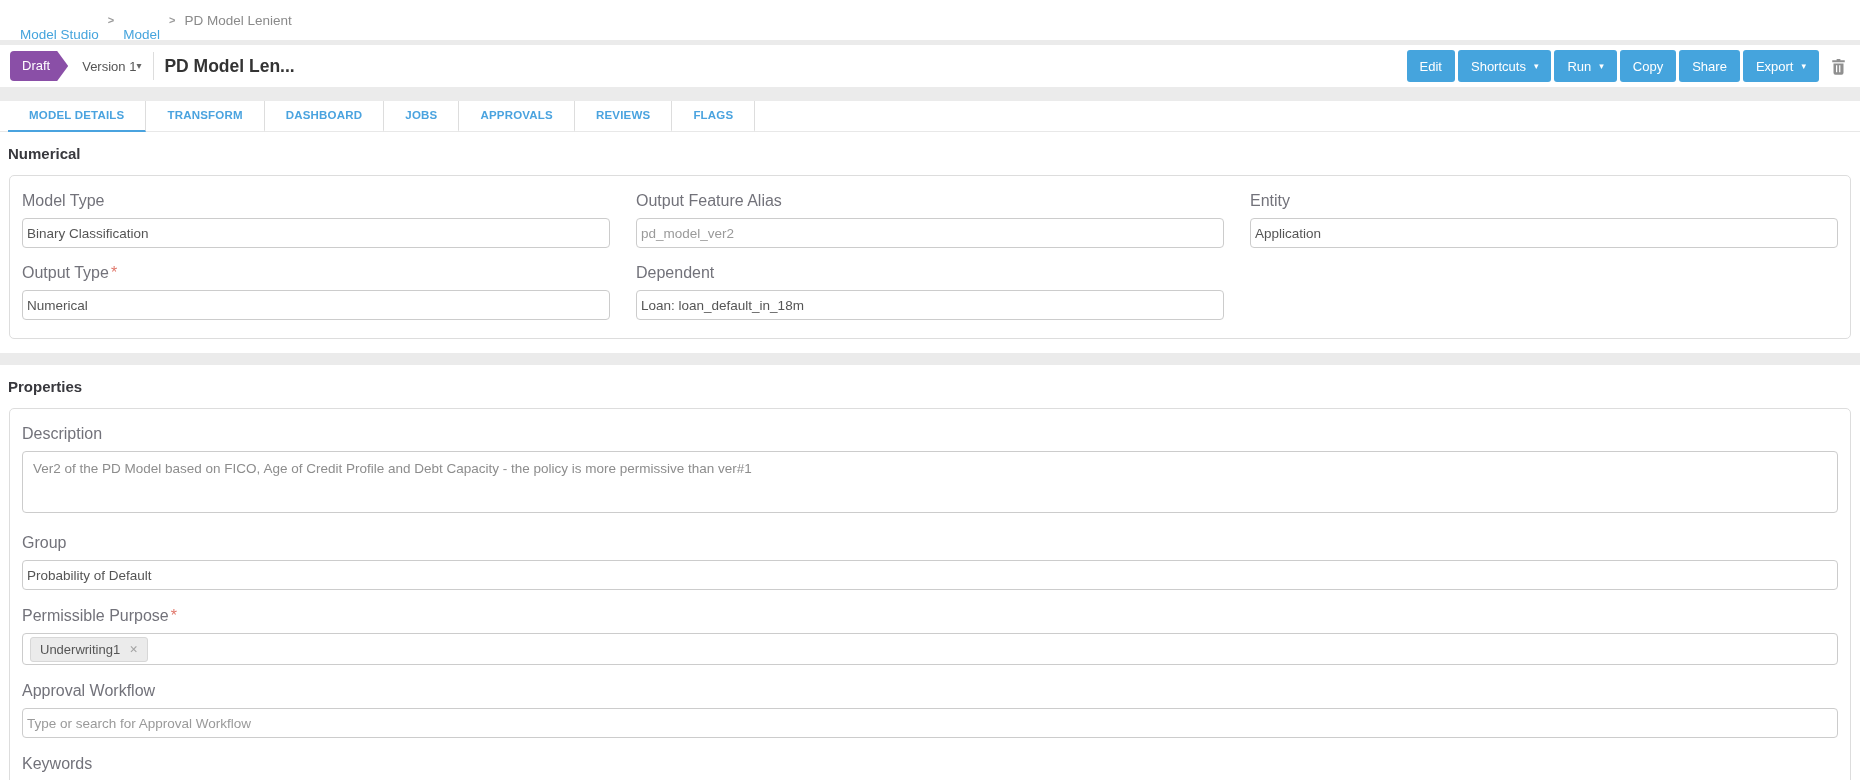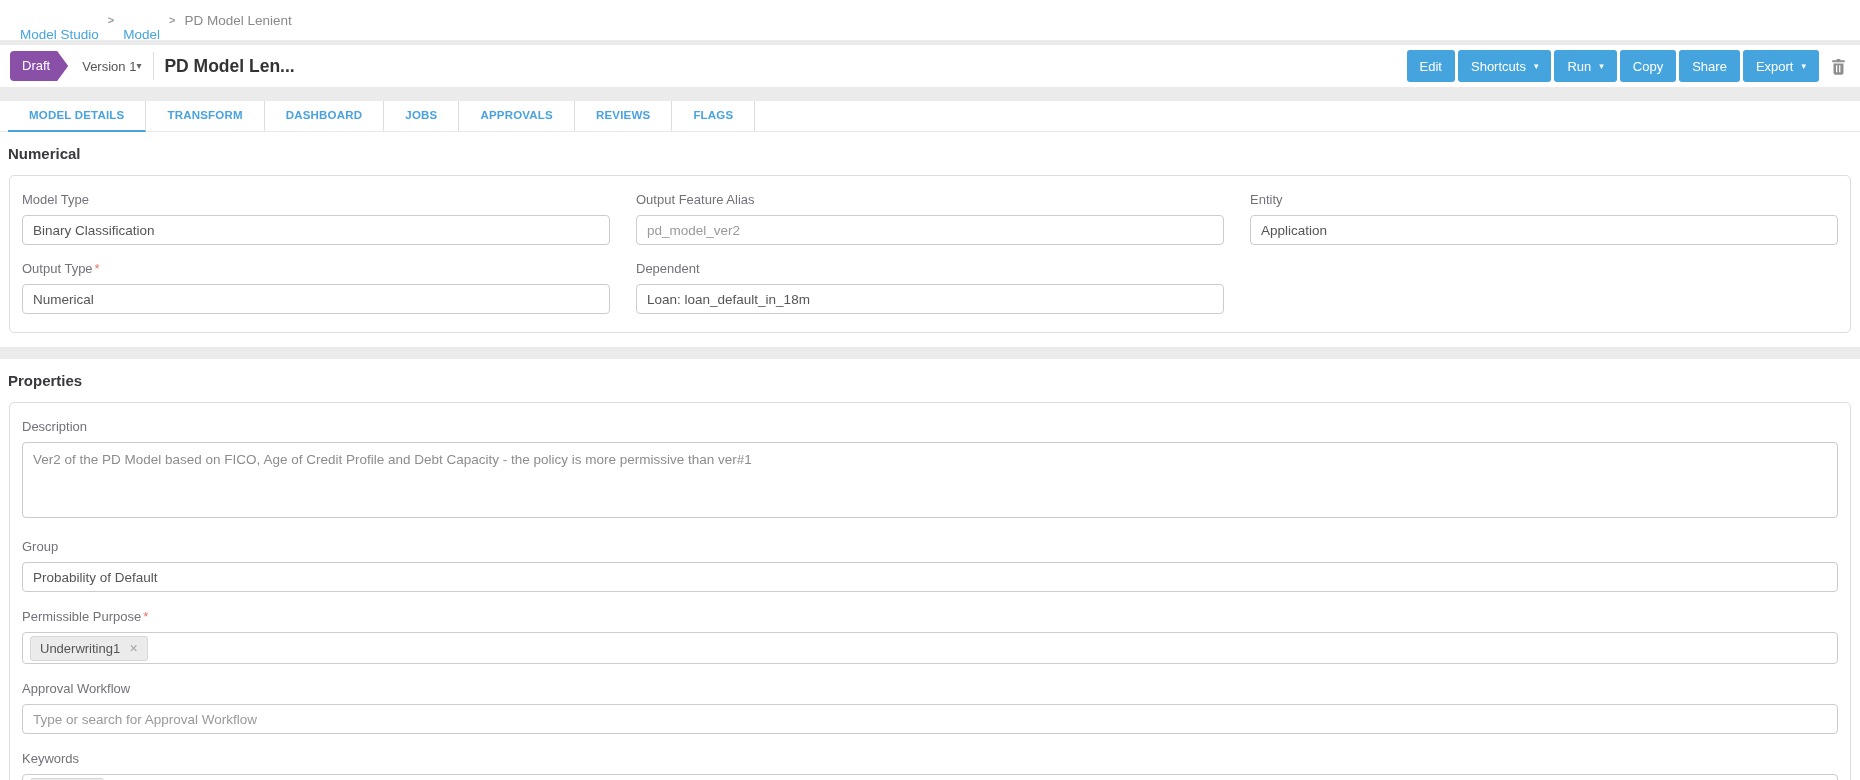--- a/index.html
+++ b/index.html
@@ -67,32 +67,32 @@
   }
   .card {
     margin: 0 9px; border: 1px solid #ddd; border-radius: 5px;
     padding: 16px 12px 18px;
   }
   .grid3 {
     display: grid; grid-template-columns: 1fr 1fr 1fr;
     column-gap: 26px; row-gap: 16px;
   }
   .field label {
-    display: block; font-size: 13px; color: #72727a; margin-bottom: 8px;
+    display: block; font-size: 16px; color: #72727a; margin-bottom: 8px;
   }
   .req { color: #e0776b; margin-left: 2px; }
   .field input[type="text"], .chipbox {
     width: 100%; height: 30px; border: 1px solid #ccc; border-radius: 4px;
-    padding: 0 10px; font-size: 13.5px; color: #555; background: #fff;
+    padding: 0 4px; font-size: 13.5px; color: #555; background: #fff;
     font-family: inherit; outline: none;
   }
   .field input.muted-value { color: #9a9a9a; }
   .field input::placeholder { color: #9a9a9a; opacity: 1; }
   .field textarea {
-    width: 100%; height: 76px; border: 1px solid #ccc; border-radius: 4px;
+    width: 100%; height: 62px; border: 1px solid #ccc; border-radius: 4px;
     padding: 9px 10px; font-size: 13.5px; color: #8d8d8d; resize: none;
     font-family: inherit; outline: none;
   }
   .props .field { margin-bottom: 17px; }
   .props .field:last-child { margin-bottom: 0; }
   .chipbox {
     height: 32px; padding: 0 4px; display: flex; align-items: center;
   }
   .chip {
     display: inline-flex; align-items: center; gap: 9px;

